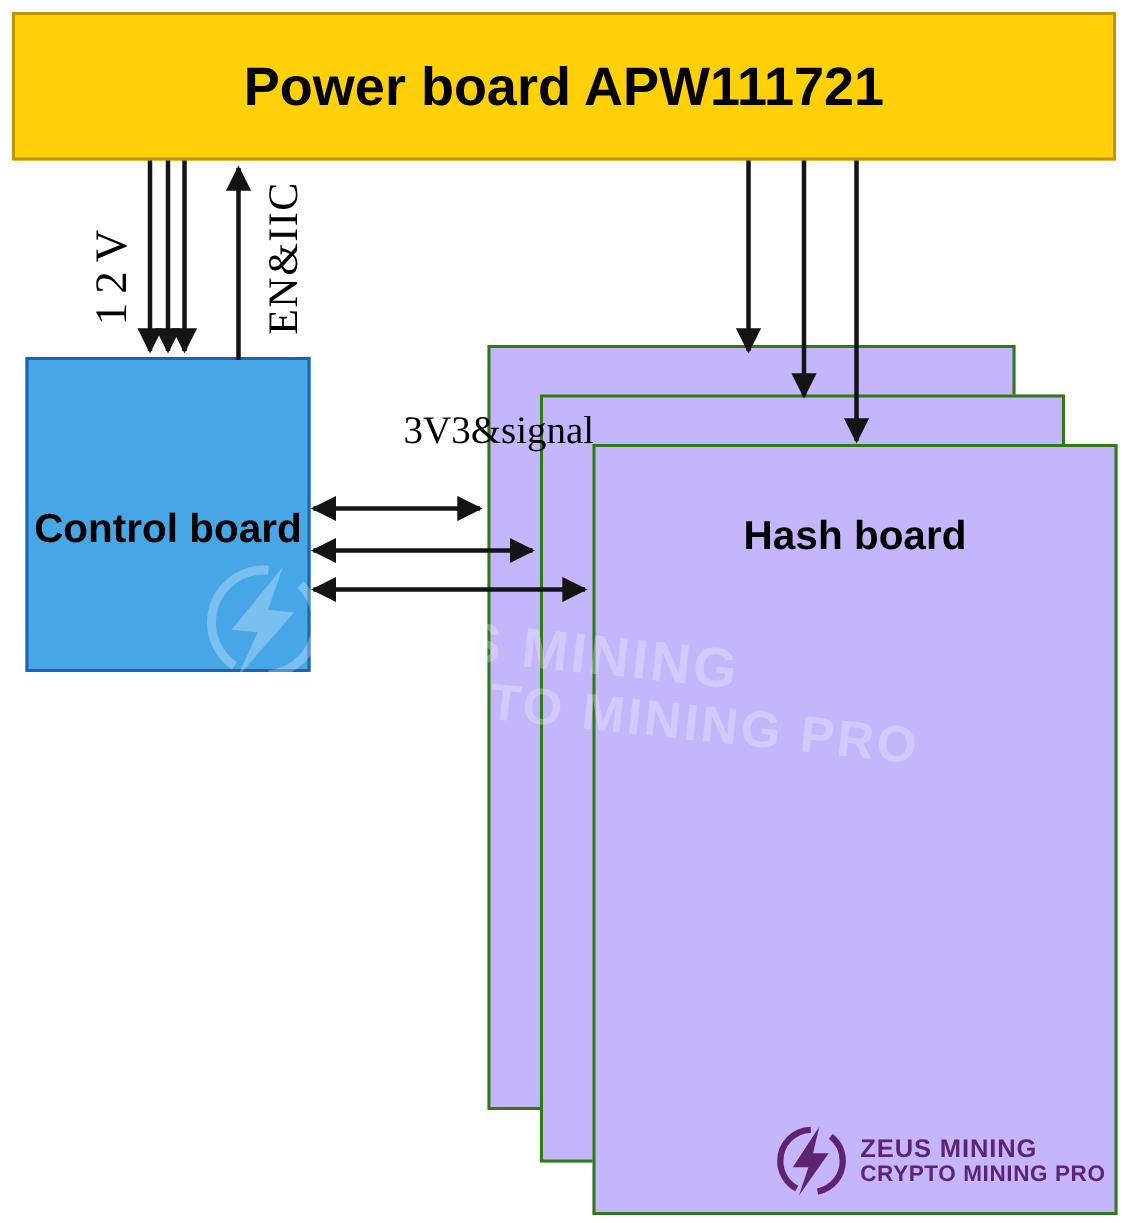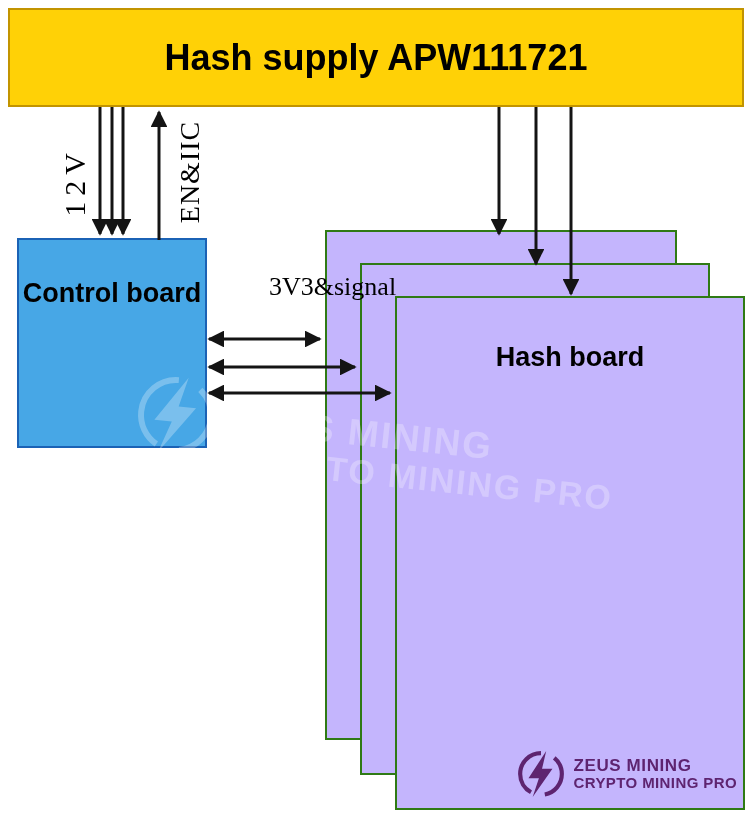--- a/index.html
+++ b/index.html
@@ -25,21 +25,21 @@
     font-weight: bold; font-size: 36px; color: #000;
     font-family: "Liberation Sans", sans-serif;
   }
 
   
   #control {
     left: 17px; top: 238px; width: 190px; height: 210px;
     background: #47A7E6;
     border: 2px solid #1B62B5;
     display: flex; justify-content: center; align-items: flex-start;
-    padding-top: 38px;
+    padding-top: 97px;
   }
   #control .blk-label { font-weight: bold; font-size: 27px; color: #000; }
 
   
   .hash {
     background: #c4b5fd;
     border: 2px solid #2F7A15;
   }
   #hash-back  { left: 325px; top: 230px; width: 352px; height: 510px; z-index: 1; }
   #hash-mid   { left: 360px; top: 263px; width: 350px; height: 512px; z-index: 2; }
@@ -103,21 +103,21 @@
   #brand-logo .logo-text { line-height: 1.12; white-space: nowrap; }
   #brand-logo .logo-line1 { font-weight: bold; font-size: 17px; letter-spacing: 0.6px; }
   #brand-logo .logo-line2 { font-weight: bold; font-size: 15px; letter-spacing: 0.4px; }
 </style>
 </head>
 <body>
 
 <div id="canvas">
 
   <div class="block" id="psu">
-    <span class="blk-label">Hash supply APW111721</span>
+    <span class="blk-label">Power board APW111721</span>
   </div>
 
   <div class="block" id="control">
     <span class="blk-label">Control board</span>
   </div>
 
   <div class="block hash" id="hash-back"></div>
   <div class="block hash" id="hash-mid"></div>
   <div class="block hash" id="hash-front">
     <span class="blk-label">Hash board</span>

